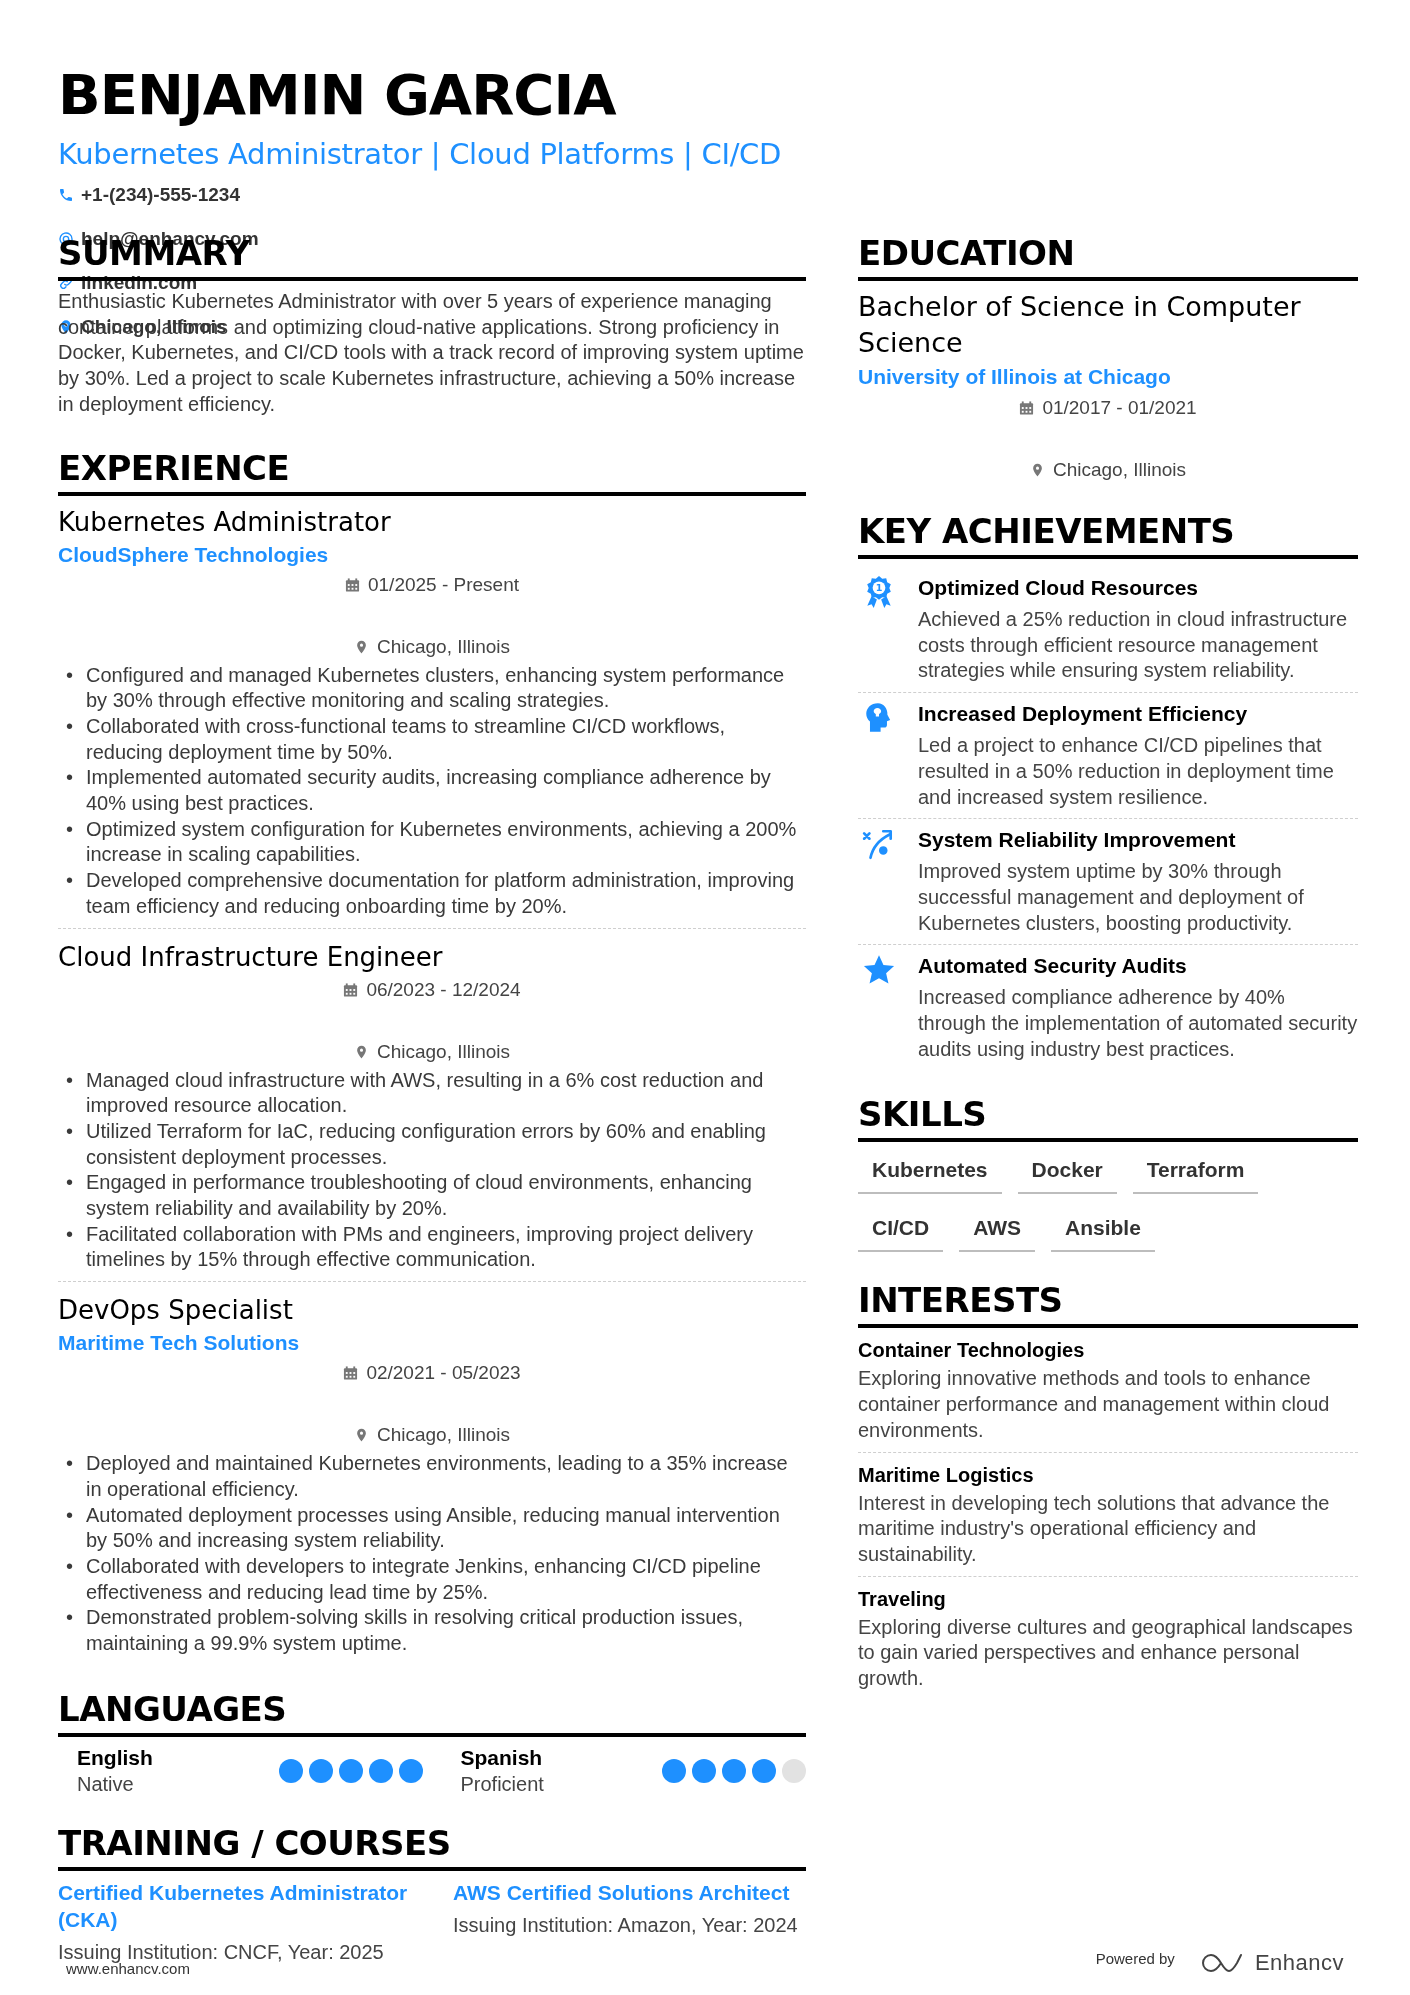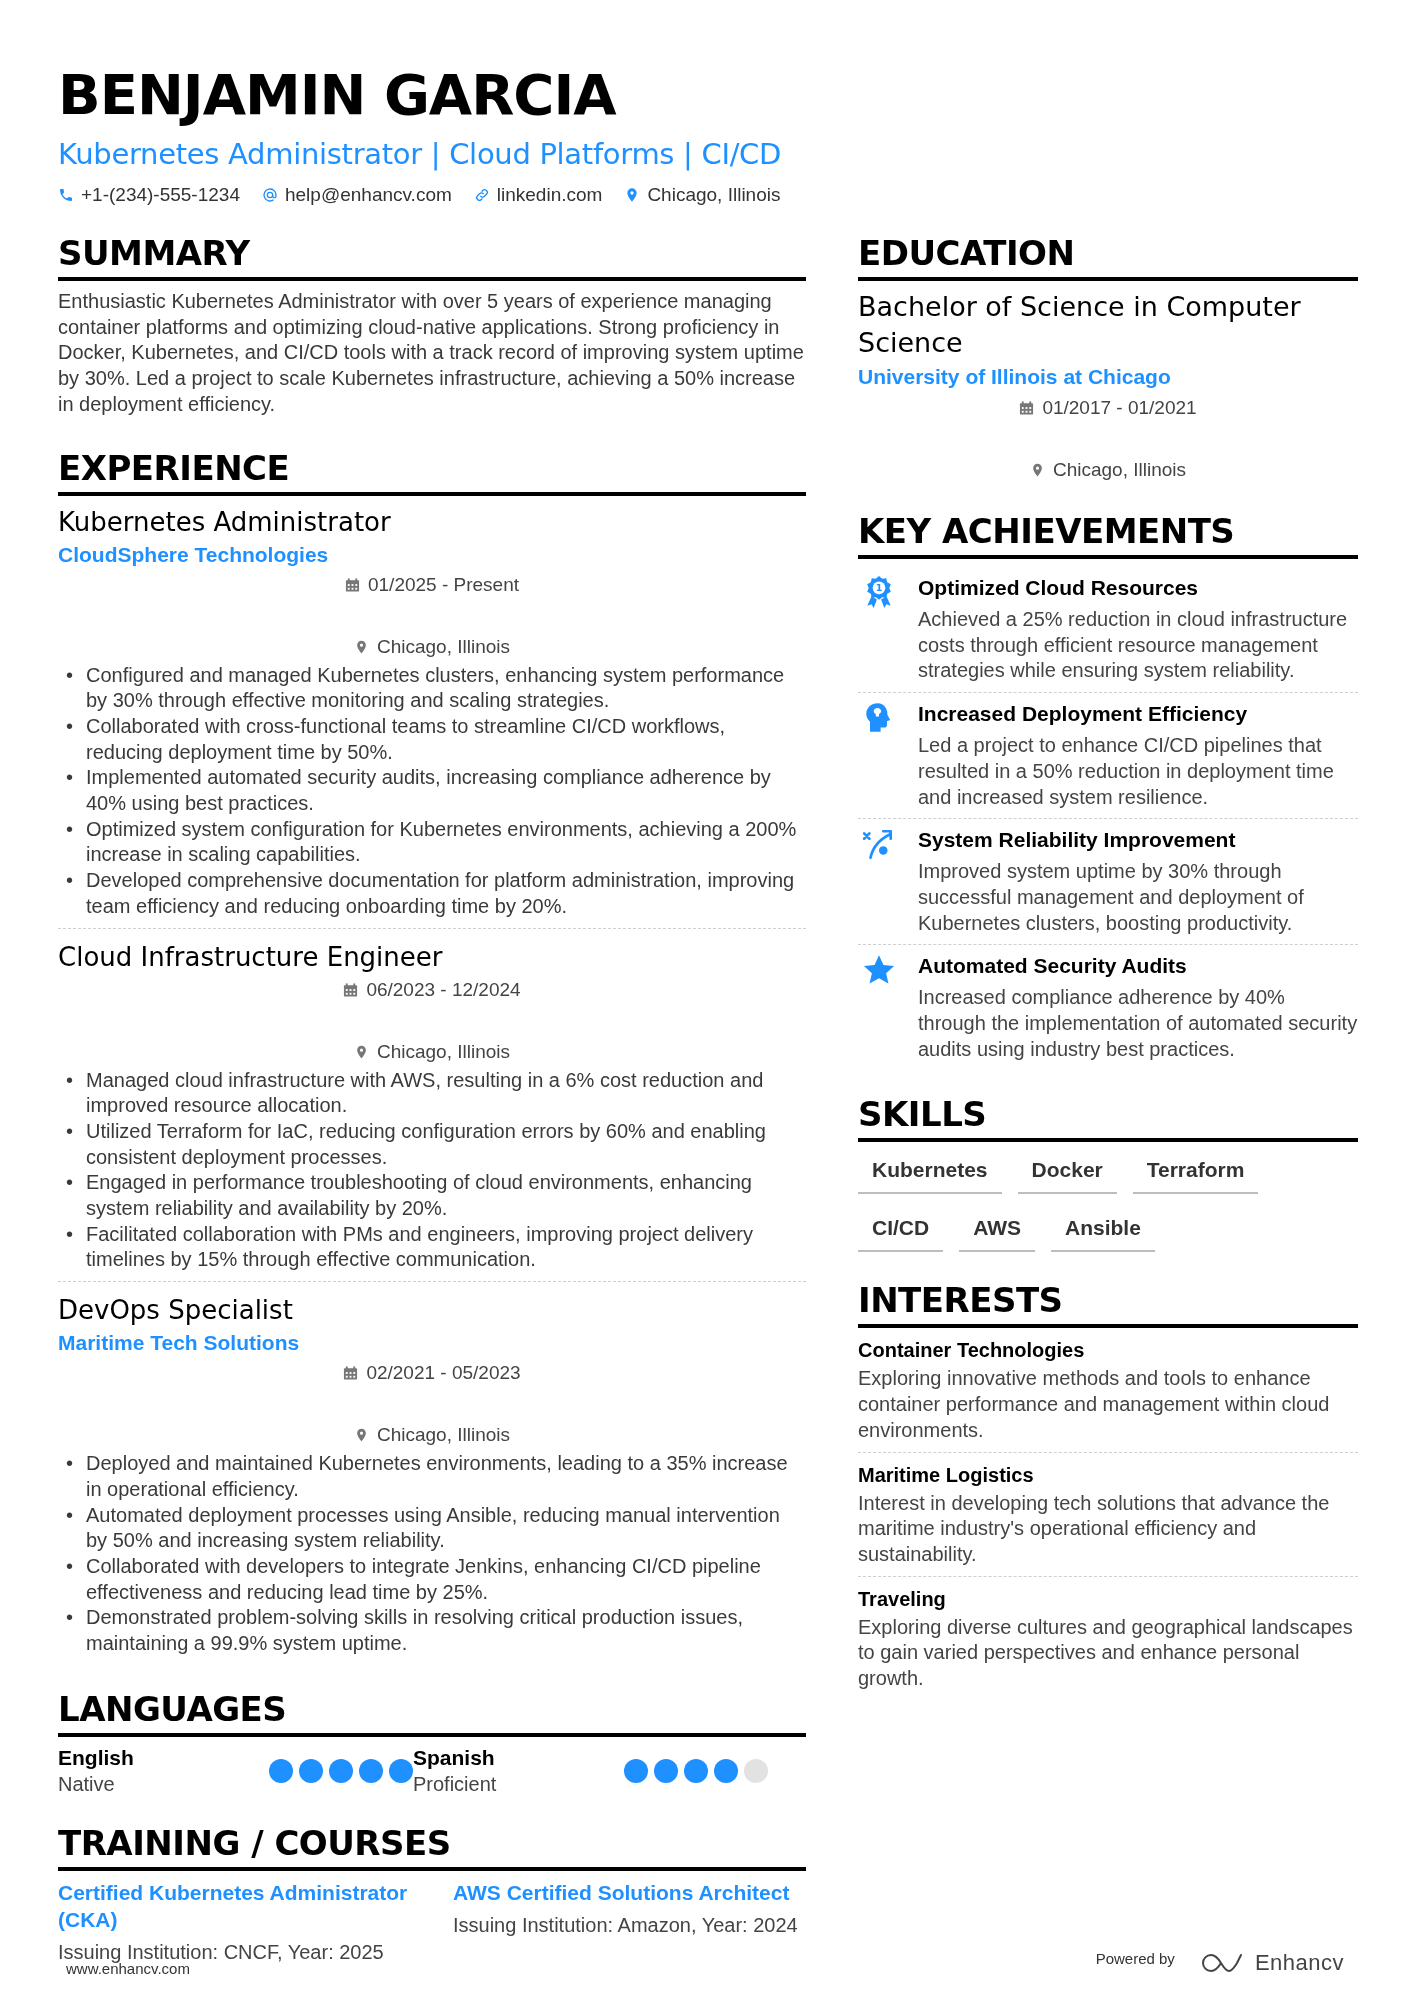--- a/index.html
+++ b/index.html
@@ -3,21 +3,21 @@
 <meta charset="utf-8">
 <style>
   * { box-sizing: border-box; margin: 0; padding: 0; }
   html, body { width: 1410px; height: 1995px; background: #ffffff; }
   body { font-family: "Liberation Sans", sans-serif; color: #333; position: relative; overflow: hidden; }
   .page { position: absolute; left: 0; top: 16px; width: 1410px; height: 1485px; }
 
   .header { position: absolute; left: 58px; top: 44px; width: 1300px; }
   .name { font-family: "DejaVu Sans", sans-serif; font-weight: bold; font-size: 56px; letter-spacing: -1px; color: #000; line-height: 70px; }
   .title { font-family: "DejaVu Sans", sans-serif; font-size: 29px; color: #1e90ff; line-height: 44px; margin-top: 2px; letter-spacing: -0.3px; }
-  .contacts { display: flex; gap: 22px; margin-top: 8px; font-size: 19px; font-weight: normal; color: #333; align-items: flex-end; }
+  .contacts { display: flex; gap: 22px; margin-top: 8px; font-size: 19px; font-weight: bold; color: #333; align-items: flex-start; flex-direction: column; }
   .contact { display: flex; align-items: center; gap: 7px; }
   .contact svg { width: 16px; height: 16px; }
 
   .col-left { position: absolute; left: 58px; top: 215px; width: 748px; }
   .col-right { position: absolute; left: 858px; top: 215px; width: 500px; }
 
   .section-title { font-family: "DejaVu Sans", sans-serif; font-weight: bold; font-size: 34px; color: #000; line-height: 44px; letter-spacing: -0.5px; border-bottom: 4px solid #000; padding-bottom: 2px; margin-bottom: 8px; }
   .section { margin-bottom: 28px; }
 
   .para { font-size: 20px; line-height: 25.7px; color: #3a3a3a; }
@@ -26,21 +26,21 @@
   .job:last-child { border-bottom: none; }
   .job-title { font-family: "DejaVu Sans", sans-serif; font-size: 26px; color: #000; line-height: 36px; }
   .company { font-weight: bold; font-size: 21px; color: #1e90ff; line-height: 30px; }
   .meta { display: flex; gap: 32px; font-size: 19px; color: #444; line-height: 30px; align-items: center; flex-direction: column; }
   .meta-item { display: flex; gap: 8px; align-items: center; }
   .meta svg { width: 15px; height: 16px; }
   ul.bullets { list-style: none; margin-top: 1px; }
   ul.bullets li { position: relative; padding-left: 28px; font-size: 20px; line-height: 25.7px; color: #3a3a3a; }
   ul.bullets li::before { content: "•"; position: absolute; left: 8px; top: 0; color: #3a3a3a; }
 
-  .lang-row { display: flex; margin-top: 2px; }
+  .lang-row { display: flex; gap: 38px; margin-top: 2px; margin-left: 19px; }
   .lang { width: 355px; display: flex; justify-content: space-between; align-items: center; }
   .lang-name { font-weight: bold; font-size: 21px; color: #000; line-height: 26px; }
   .lang-level { font-size: 20px; color: #444; line-height: 26px; }
   .dots { display: flex; gap: 6px; }
   .dot { width: 24px; height: 24px; border-radius: 50%; background: #1e90ff; }
   .dot.off { background: #e2e2e2; }
 
   .course-row { display: flex; gap: 42px; }
   .course { width: 353px; }
   .course-title { font-weight: bold; font-size: 21px; color: #1e90ff; line-height: 27px; }

